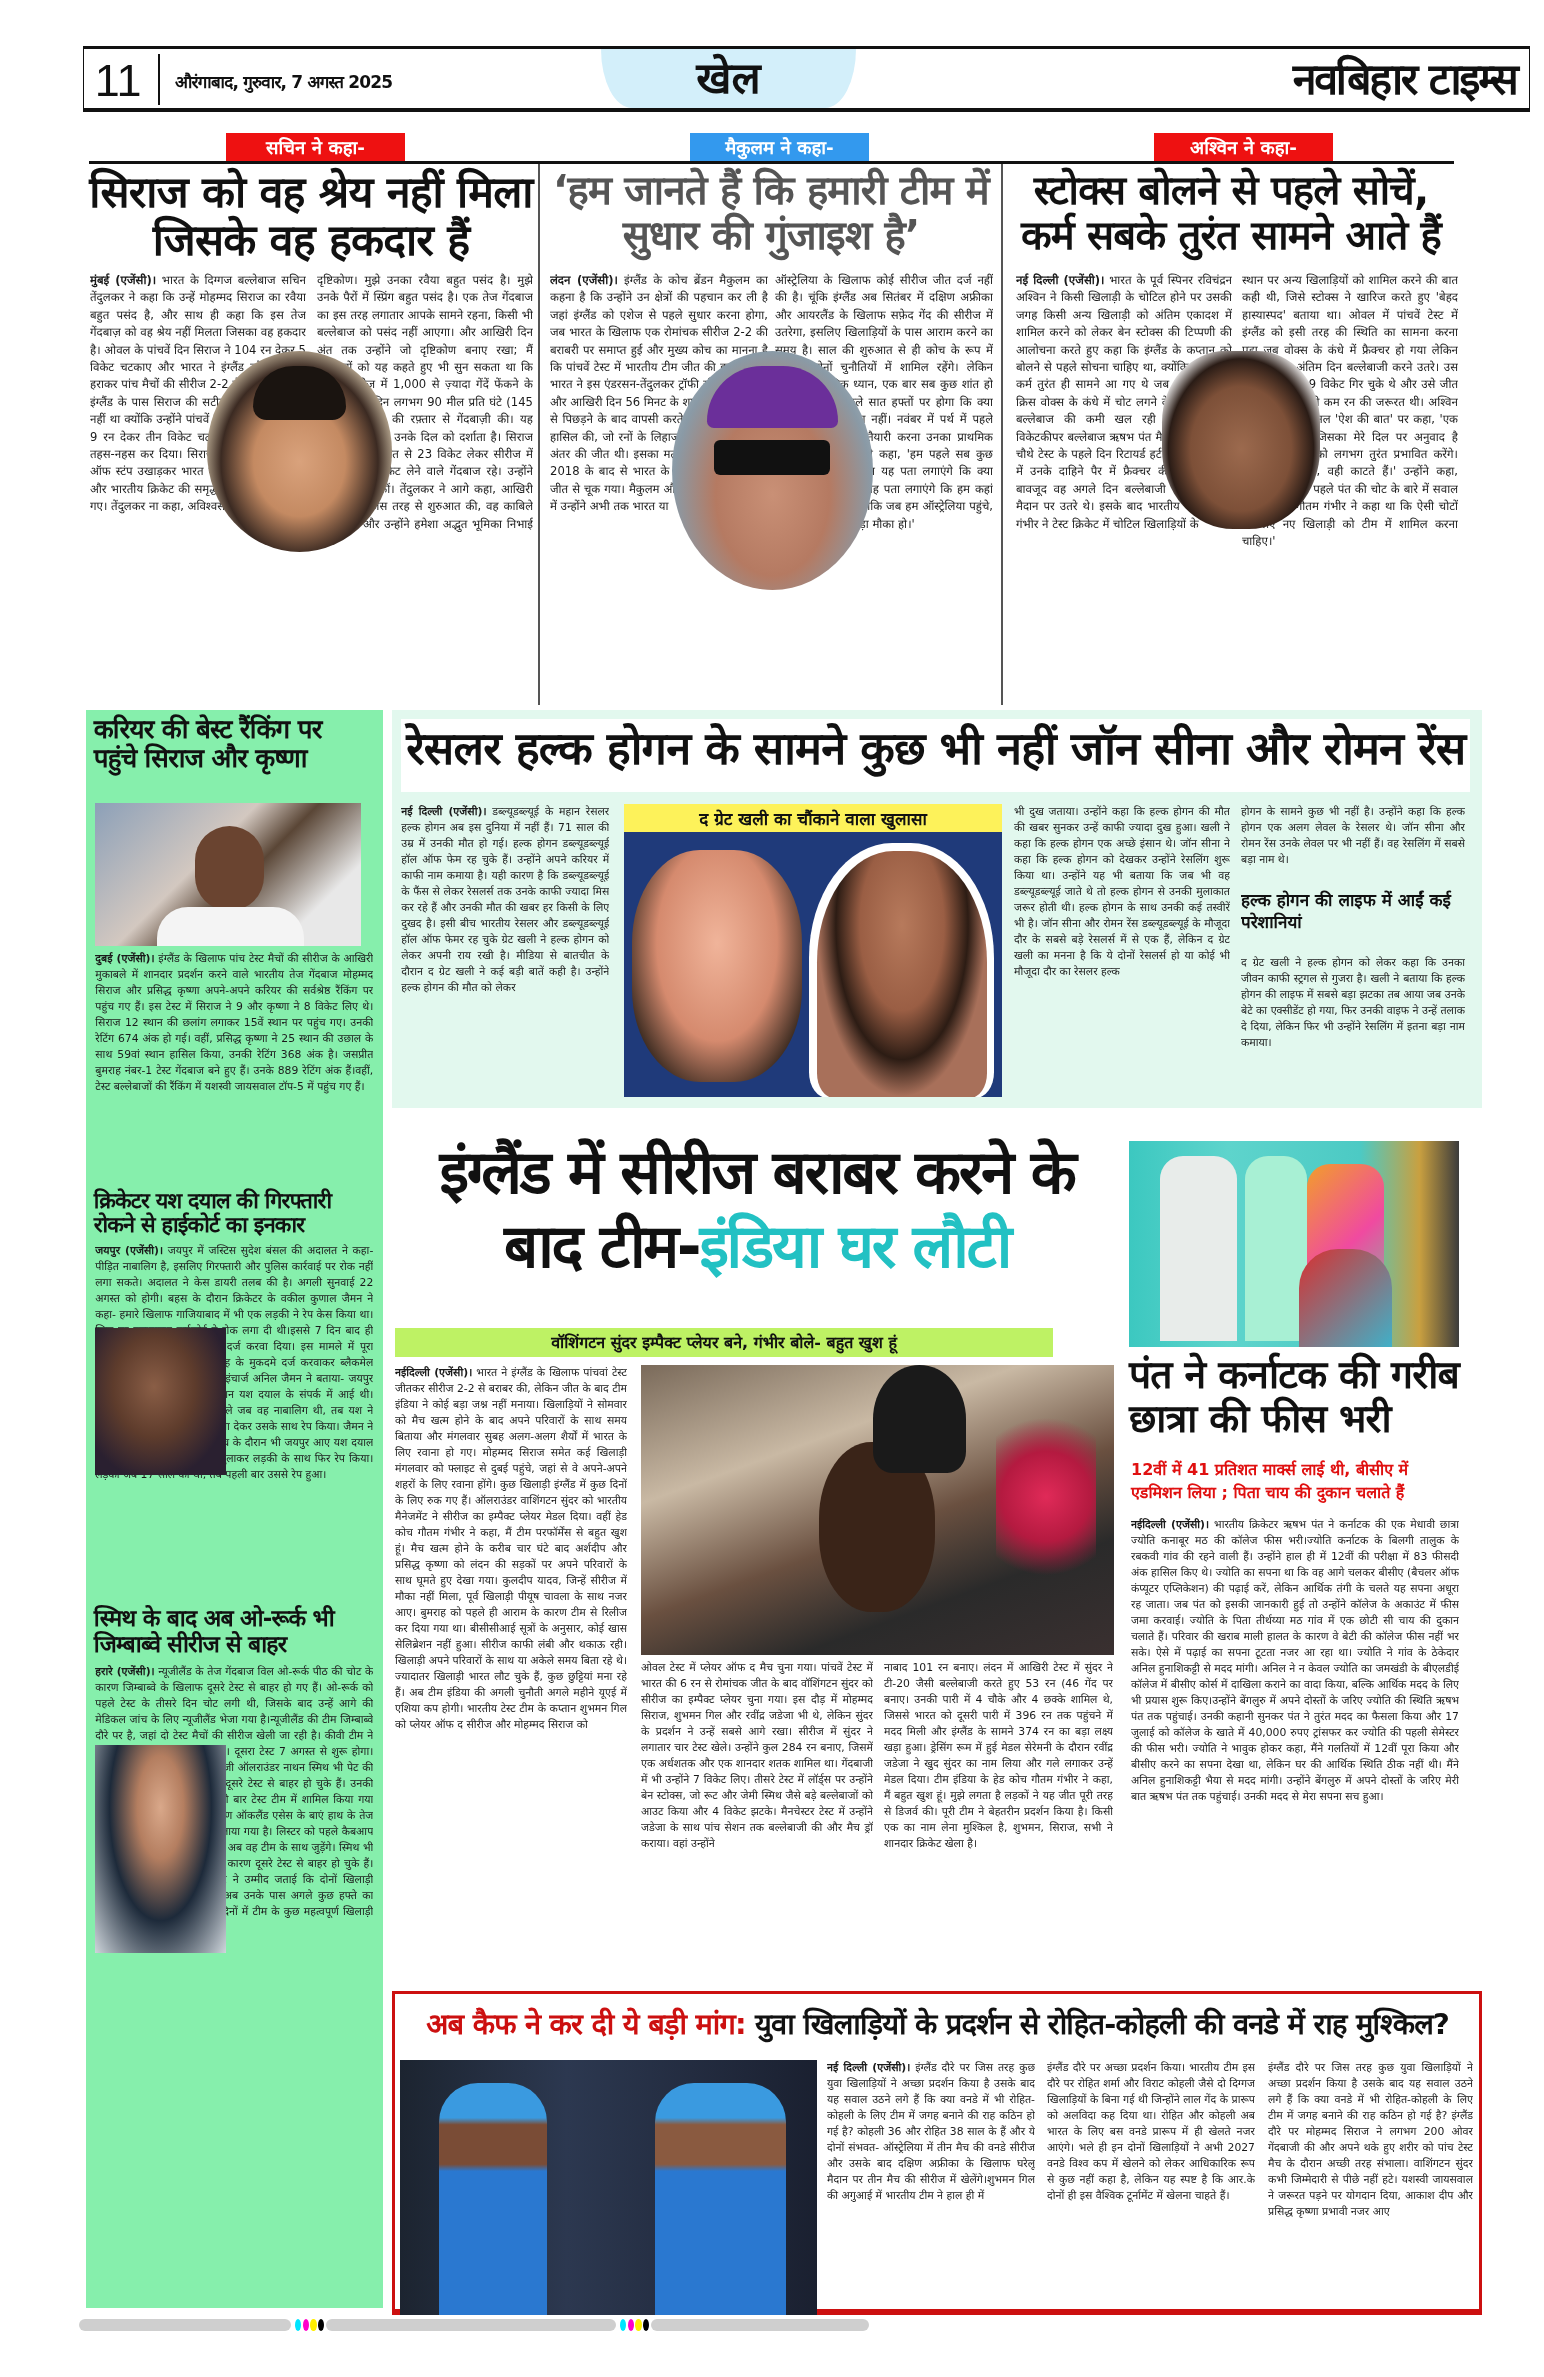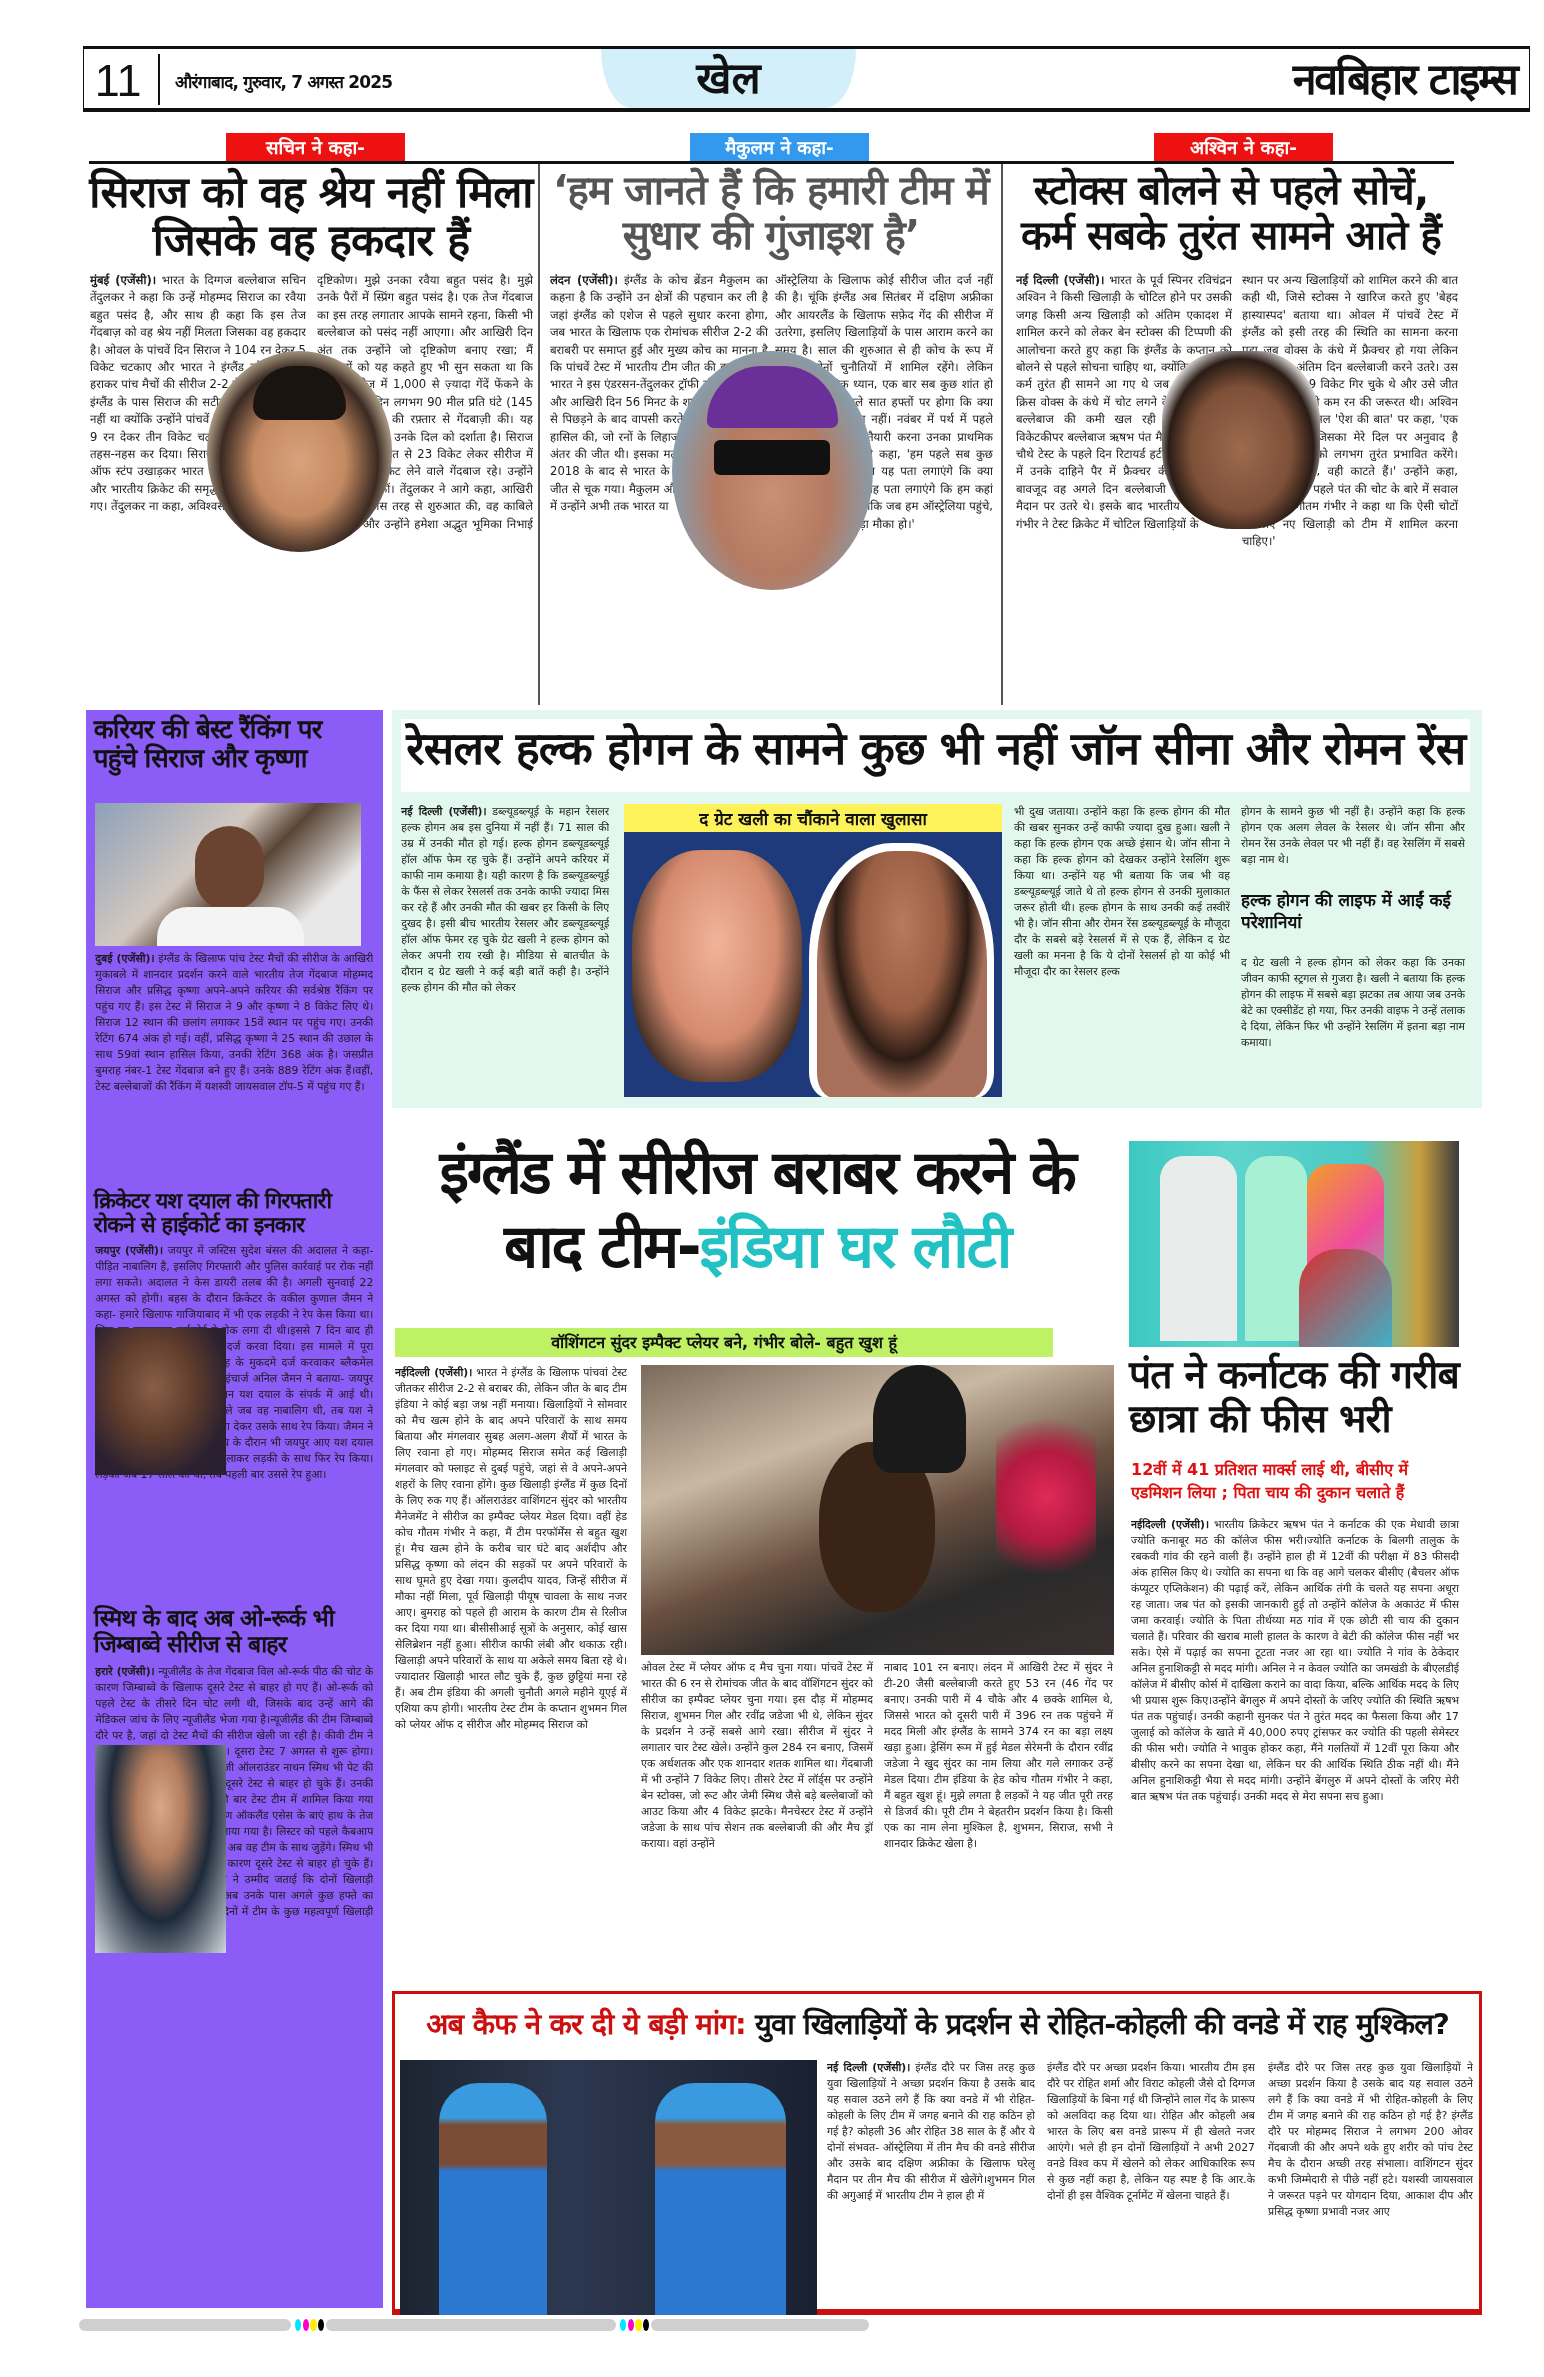--- a/index.html
+++ b/index.html
@@ -13,21 +13,21 @@
   .hdr-pill { left: 517px; top: 0; width: 255px; height: 59px; background: #d3effa; border-radius: 0 0 31px 31px / 0 0 59px 59px; text-align: center; font-size: 43px; font-weight: bold; line-height: 59px; }
   .hdr-brand { right: 12.4px; top: 3.1px; font-size: 43px; font-weight: 900; letter-spacing: -2.3px; line-height: 54px; }
   .kicker { top: 133px; height: 29px; padding: 0 7.7px; color: #fff; font-weight: bold; font-size: 18.5px; line-height: 29px; text-align: center; }
   .rule { left: 89px; top: 161px; width: 1365px; height: 3.1px; background: #111; }
   .vsep { top: 164px; width: 1.5px; height: 541px; background: #555; }
   .headline { font-weight: 900; text-align: center; line-height: 1.12; letter-spacing: -0.8px; }
   .body-text { font-size: 11.6px; line-height: 17.4px; text-align: justify; color: #1a1a1a; }
   .body-text b { font-weight: bold; }
   .photo { overflow: hidden; }
   .circle-photo { border-radius: 50%; overflow: hidden; }
-  .panel-lav { background: #8b5cf6; }
+  .panel-lav { background: #86efac; }
   .panel-mint { background: #e2f8ee; }
   .boxed-red { border: 3.1px solid #cc1010; border-bottom-width: 6.2px; }
   .regmark { top: 2319px; height: 12.4px; background: #cfcfcf; border-radius: 6.2px; }
   .dot { width: 6.2px; height: 12.4px; border-radius: 50%; display: inline-block; margin-right: 1.5px; }
 </style>
 </head>
 <body>
 
 <div class="abs hdr">
   <div class="abs pagenum">11</div>

